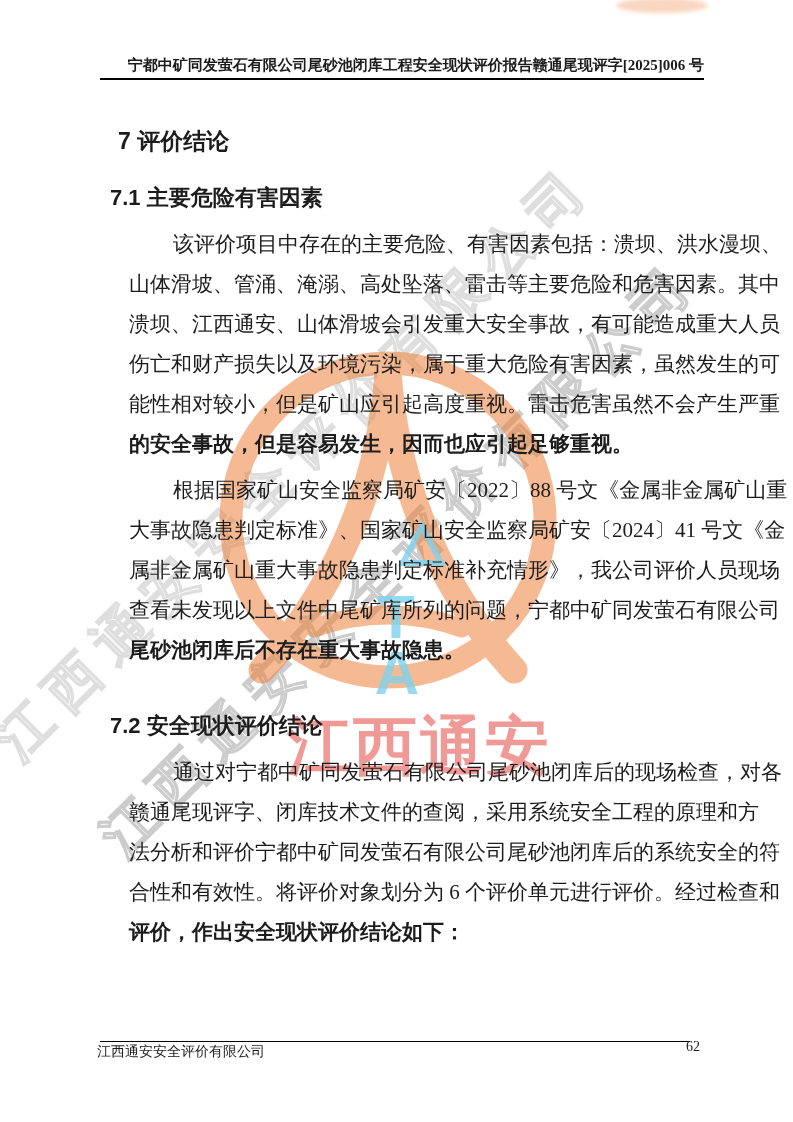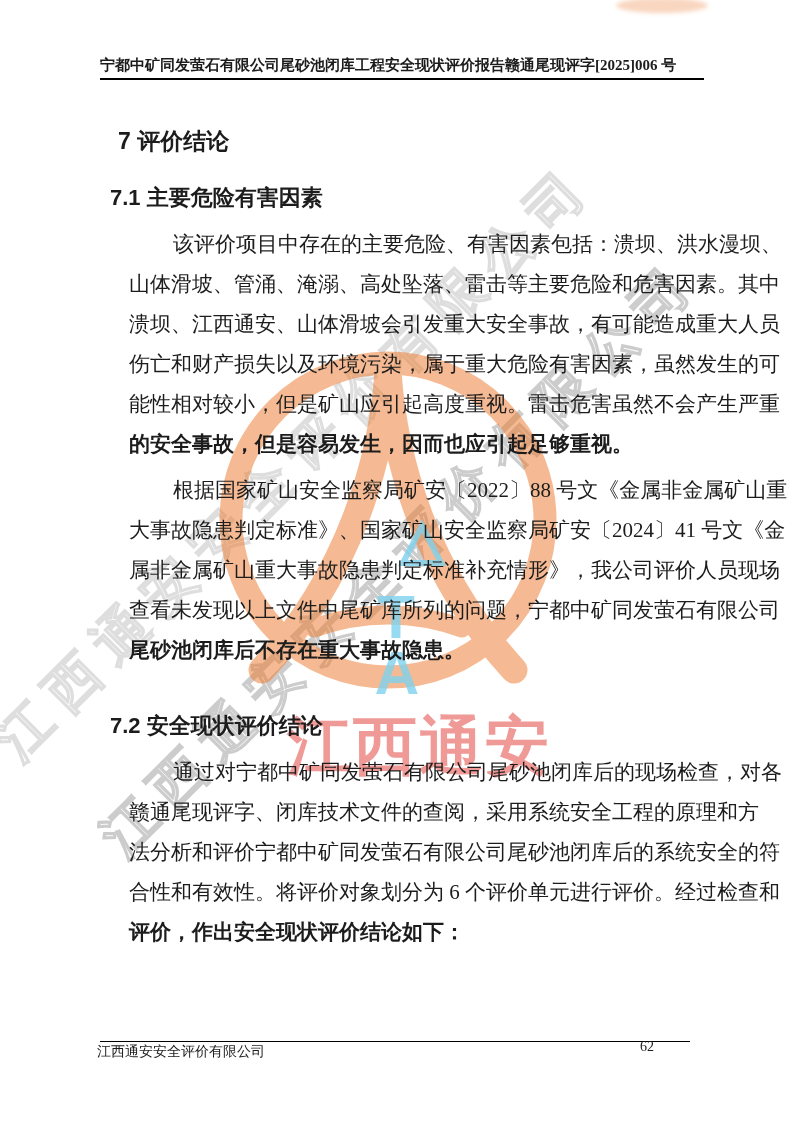--- a/index.html
+++ b/index.html
@@ -31,21 +31,21 @@
   .wm-logo{left:198px;top:330px;width:380px;height:380px;}
   .wm-smudge{
     left:616px;top:-2px;width:92px;height:15px;border-radius:50%;
     background:rgba(240,148,88,0.38);filter:blur(2px);
   }
   
   .content{position:absolute;inset:0;z-index:1;}
   .abs{position:absolute;}
   .hdr{
     left:100px;top:56px;width:604px;display:flex;
-    justify-content:flex-start;align-items:flex-start;
+    justify-content:flex-end;align-items:flex-start;
     font-size:15px;font-weight:bold;line-height:1.25;
   }
   .hdr-rule{left:100px;top:78px;width:604px;height:2px;background:#000;}
   .chapter-title{
     left:102px;top:110px;font-family:"Liberation Sans","DejaVu Sans",sans-serif;
     font-size:23px;font-weight:bold;margin:16px;
   }
   .sec-head{
     left:102px;font-family:"Liberation Sans","DejaVu Sans",sans-serif;
     font-size:22px;font-weight:bold;margin:8px;
@@ -57,21 +57,21 @@
   .p2{top:470px;}
   .p3{top:752px;}
   .line{
     height:40px;text-align:justify;text-align-last:justify;
     text-justify:inter-ideograph;overflow:visible;white-space:nowrap;margin-left:27px;
   }
   .line.first{text-indent:44px;}
   .line.last{text-align-last:left;font-weight:bold;}
   .ftr-rule{left:100px;top:1041px;width:590px;height:1px;background:#000;}
   .ftr-company{left:97px;top:1044px;font-size:14px;line-height:1.2;}
-  .page-num{left:640px;top:1039px;width:60px;font-size:14px;text-align:left;}
+  .page-num{left:640px;top:1039px;width:60px;font-size:14px;text-align:right;}
 </style>
 </head>
 <body>
 
 <div class="page">
 
   <div class="wm wm-band b1">江西通安安全评价有限公司</div>
   <div class="wm wm-band b2">江西通安安全评价有限公司</div>
 
   <svg class="wm wm-logo" viewBox="0 0 380 380" xmlns="http://www.w3.org/2000/svg">

